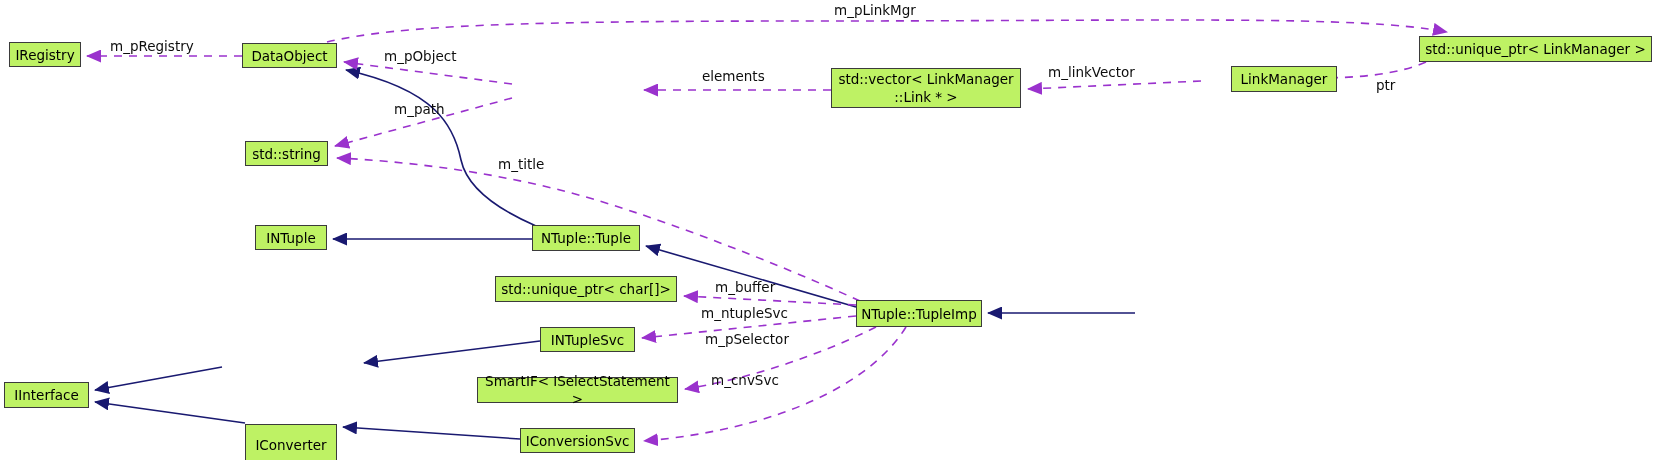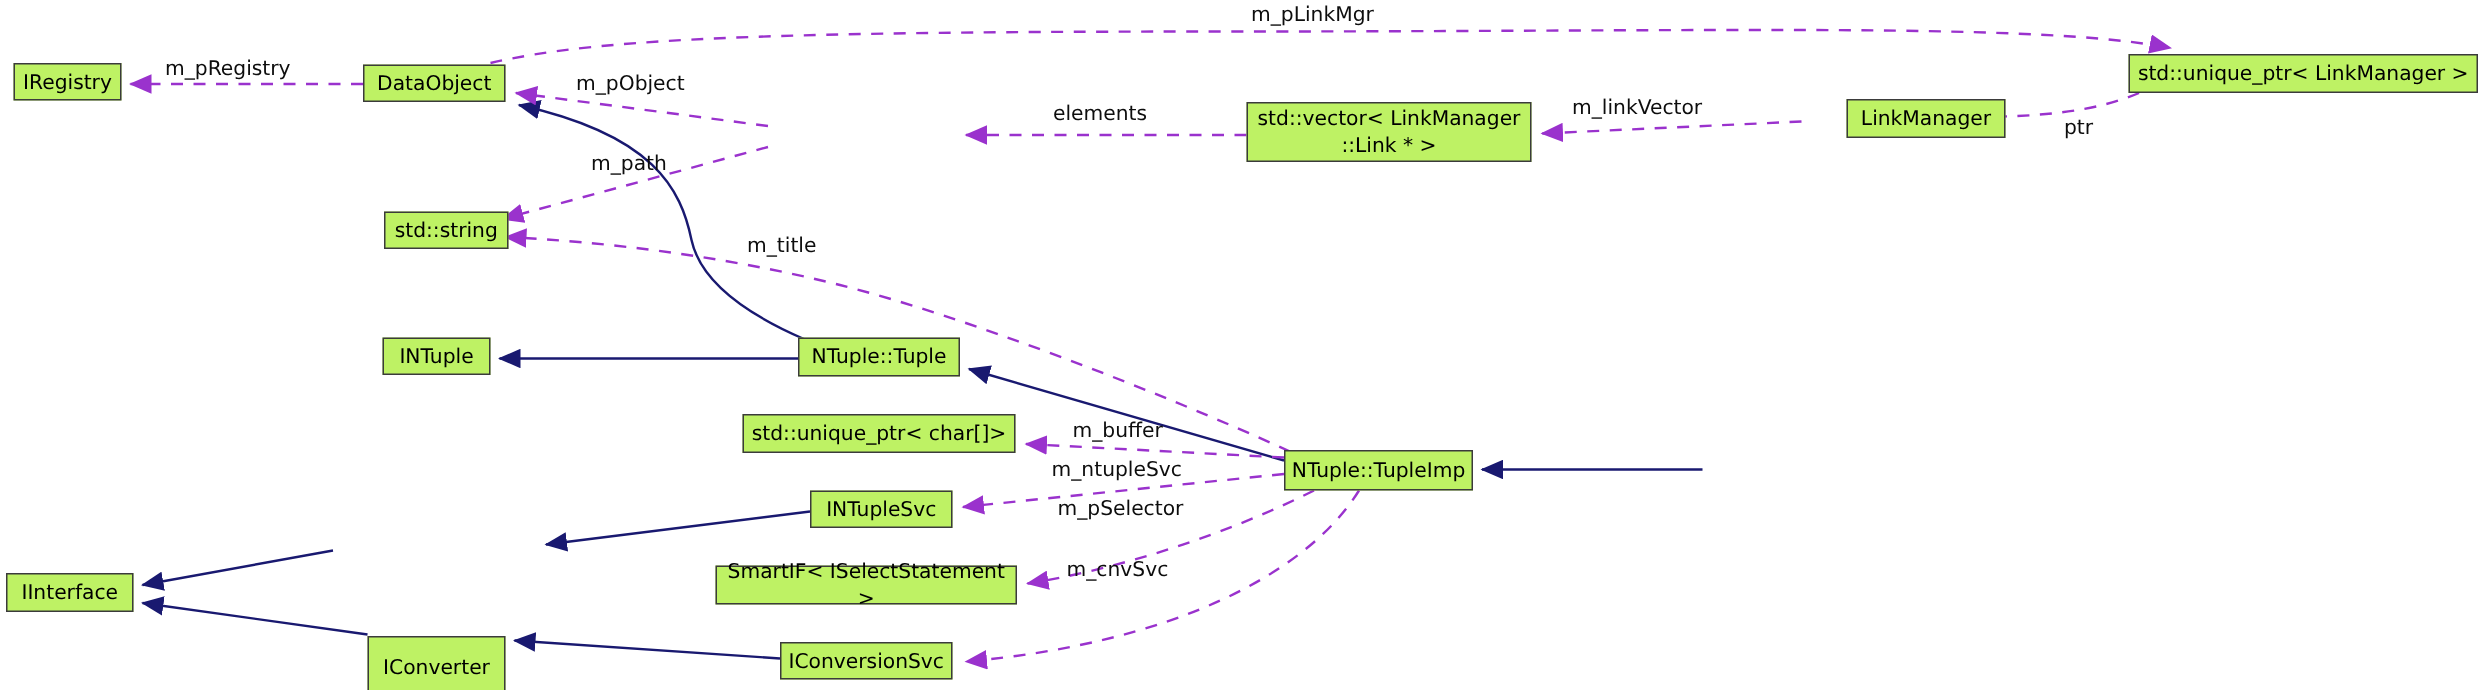--- a/index.html
+++ b/index.html
@@ -75,21 +75,21 @@
     <path d="M876,327 C818,356 748,379 685,389" stroke="#9a32cd" stroke-width="1.6" stroke-dasharray="8 7" fill="none" marker-end="url(#mPurple)"></path>
     <path d="M906,327 C872,382 782,429 644,441" stroke="#9a32cd" stroke-width="1.6" stroke-dasharray="8 7" fill="none" marker-end="url(#mPurple)"></path>
   </svg>
 
   <div class="node" style="left:9px;top:42px;width:72px;height:25px;">IRegistry</div>
   <div class="node" style="left:242px;top:43px;width:95px;height:25px;">DataObject</div>
   <div class="node" style="left:831px;top:68px;width:190px;height:40px;">std::vector&lt; LinkManager
 ::Link * &gt;</div>
   <div class="node" style="left:1231px;top:66px;width:106px;height:26px;">LinkManager</div>
   <div class="node" style="left:1419px;top:36px;width:233px;height:26px;">std::unique_ptr&lt; LinkManager &gt;</div>
-  <div class="node" style="left:256px;top:141px;width:83px;height:25px;">std::string</div>
+  <div class="node" style="left:245px;top:141px;width:83px;height:25px;">std::string</div>
   <div class="node" style="left:255px;top:225px;width:72px;height:25px;">INTuple</div>
   <div class="node" style="left:532px;top:225px;width:108px;height:26px;">NTuple::Tuple</div>
   <div class="node" style="left:495px;top:276px;width:182px;height:26px;">std::unique_ptr&lt; char[]&gt;</div>
   <div class="node" style="left:856px;top:300px;width:126px;height:27px;">NTuple::TupleImp</div>
   <div class="node" style="left:540px;top:327px;width:95px;height:25px;">INTupleSvc</div>
   <div class="node" style="left:4px;top:382px;width:85px;height:26px;">IInterface</div>
   <div class="node" style="left:477px;top:377px;width:201px;height:26px;">SmartIF&lt; ISelectStatement &gt;</div>
   <div class="node" style="left:245px;top:424px;width:92px;height:42px;">IConverter</div>
   <div class="node" style="left:520px;top:428px;width:115px;height:25px;text-align:center;">IConversionSvc</div>
 

